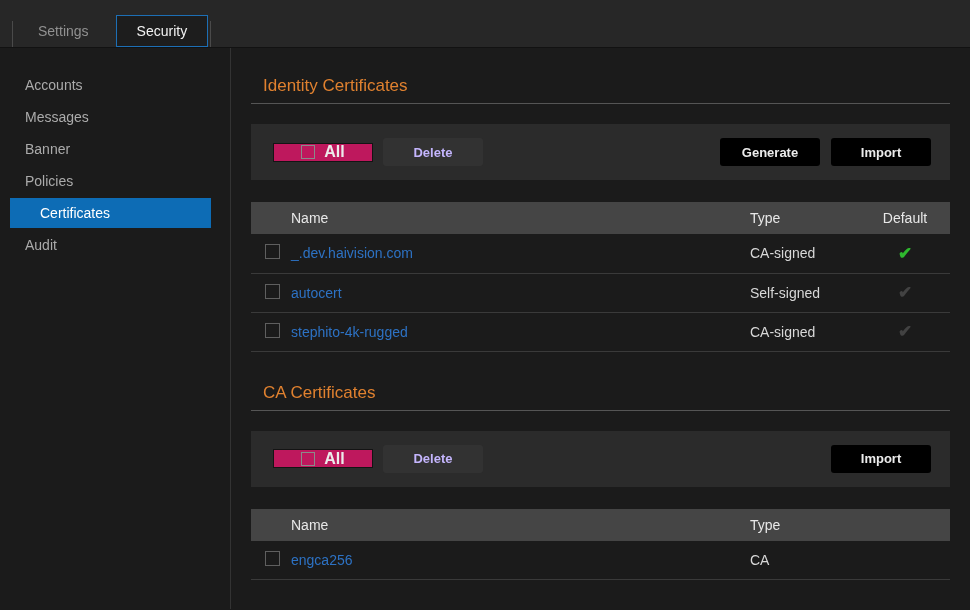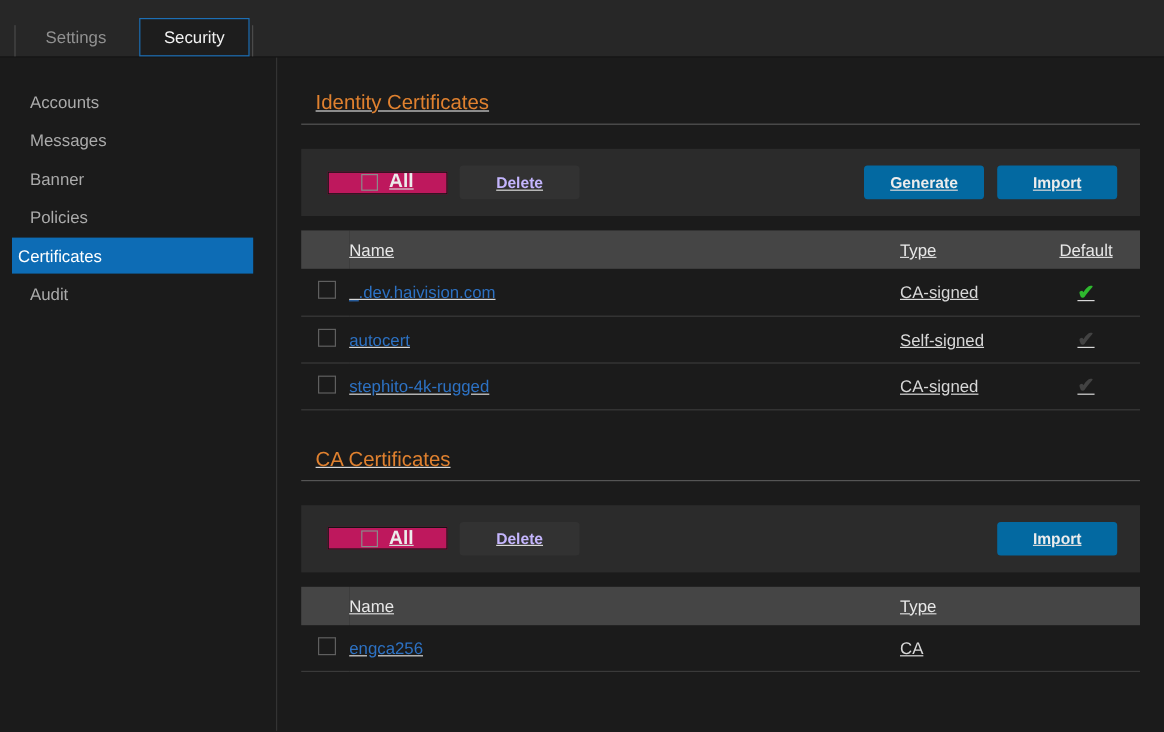--- a/index.html
+++ b/index.html
@@ -34,24 +34,24 @@
     border-right: 1px solid #333;
     padding-top: 21px;
   }
   .side-item {
     height: 32px; line-height: 32px;
     padding-left: 25px; font-size: 14px; color: #ababab;
     cursor: pointer; white-space: nowrap;
   }
   .side-item.active {
     background: #0d6cb5; color: #ffffff;
-    margin: 1px 19px 1px 10px; padding-left: 5px;
+    margin: 1px 19px 1px 10px; padding-left: 30px;
     height: 30px; line-height: 30px;
   }
-  .main { flex: 1; padding: 0 20px; text-decoration: underline; }
+  .main { flex: 1; padding: 0 20px; }
   
   .section-title {
     margin: 0; padding: 28px 10px 7px 12px;
     border-bottom: 1px solid #555;
     color: #e0812f; font-size: 17px; font-weight: normal;
   }
   .section-title.second { padding-top: 31px; }
   .toolbar {
     margin-top: 20px; height: 56px; background: #2b2b2b;
     display: flex; align-items: center; padding: 0 19px 0 22px;
@@ -63,30 +63,30 @@
     color: #ececec; font-size: 16px; font-weight: bold;
     cursor: pointer; font-family: inherit;
   }
   .cb {
     width: 14px; height: 14px; display: inline-block;
     border: 1px solid #8a8a8a; background: transparent;
   }
   .row-cb { width: 15px; height: 15px; border: 1px solid #5f5f5f; }
   .btn {
     width: 100px; height: 28px; margin-left: 10px;
-    background: #0369a1; border: none; border-radius: 3px;
+    background: #000000; border: none; border-radius: 3px;
     color: #ececec; font-size: 13px; font-weight: bold;
     cursor: pointer; font-family: inherit;
   }
   .btn + .btn { margin-left: 11px; }
   .btn.disabled { background: #323232; color: #c4b5fd; cursor: default; }
   .spacer { flex: 1; }
   
   table.certs {
-    width: 100%; border-collapse: collapse; margin-top: 12px;
+    width: 100%; border-collapse: collapse; margin-top: 22px;
     table-layout: fixed; font-size: 14px;
   }
   table.certs th {
     background: #454545; height: 32px;
     color: #e8e8e8; font-weight: normal; text-align: left;
     padding: 0;
   }
   table.certs td { padding: 0; }
   .col-cb { width: 40px; padding-left: 14px !important; }
   .col-name { width: auto; }

